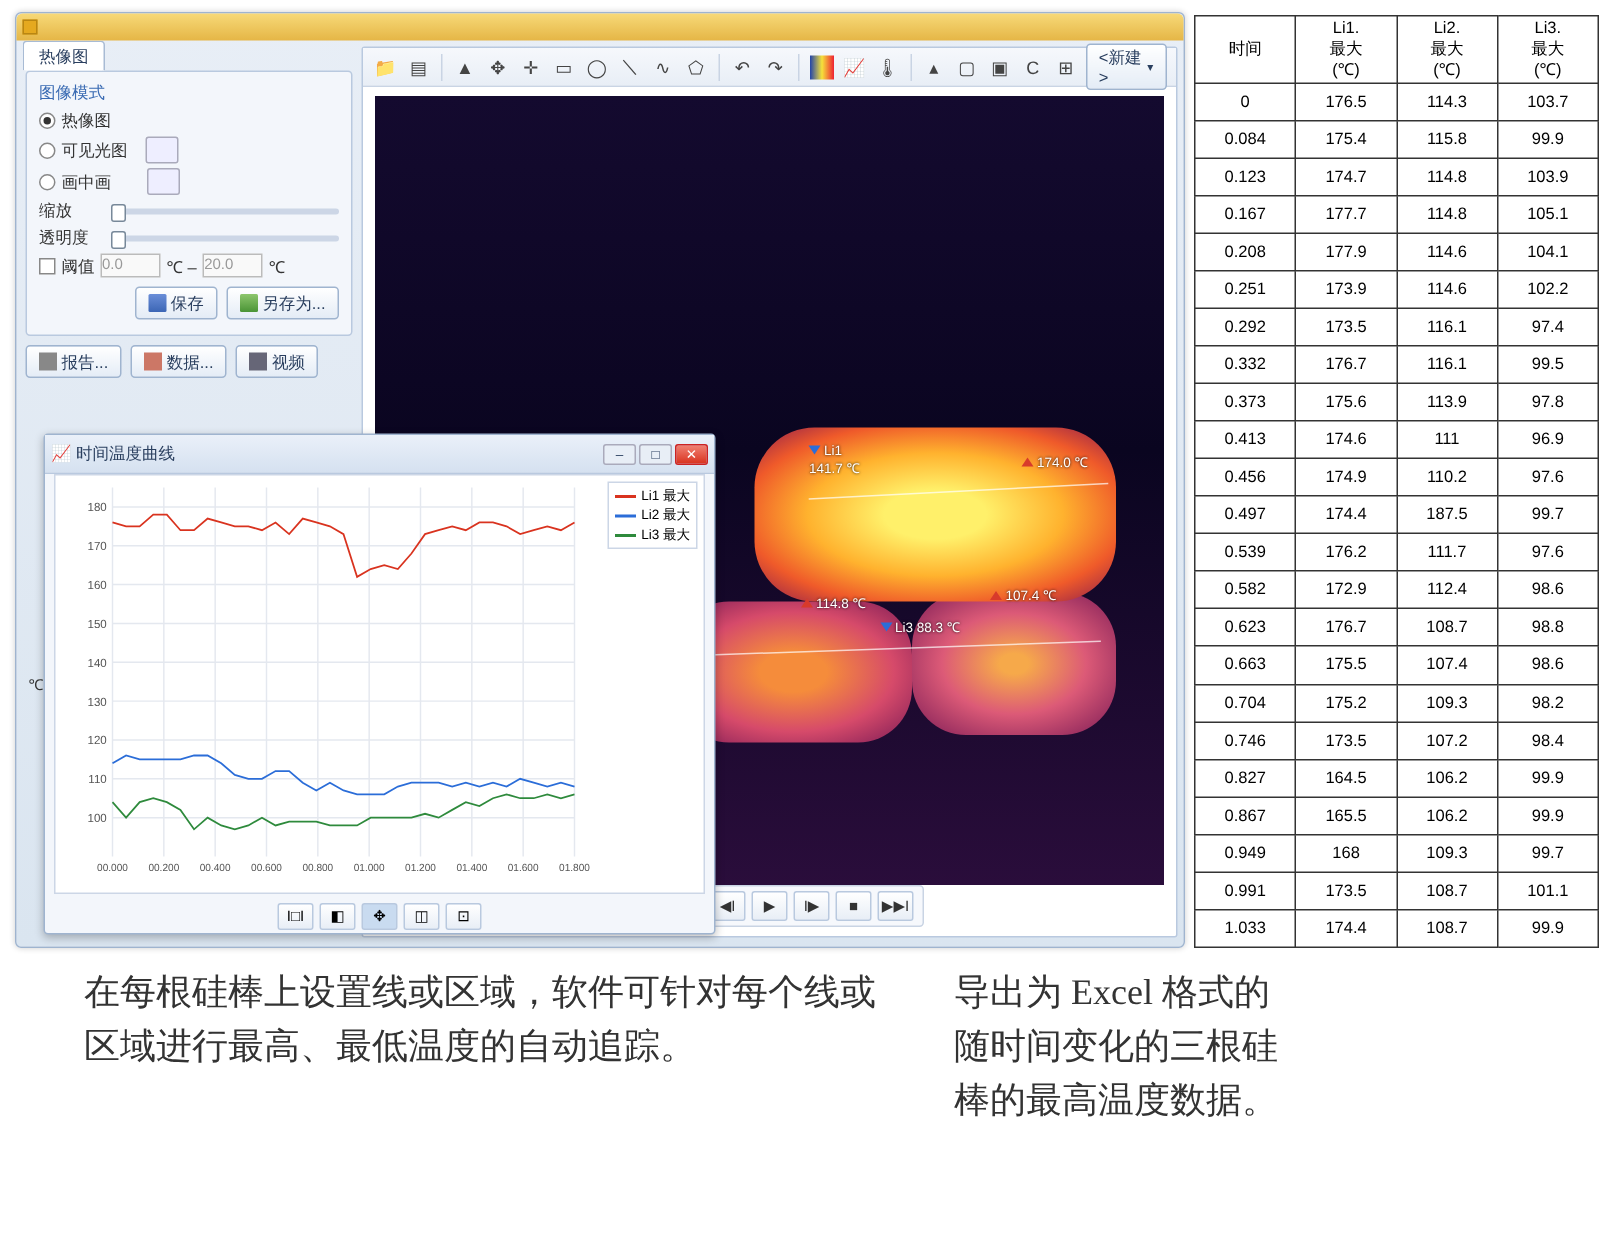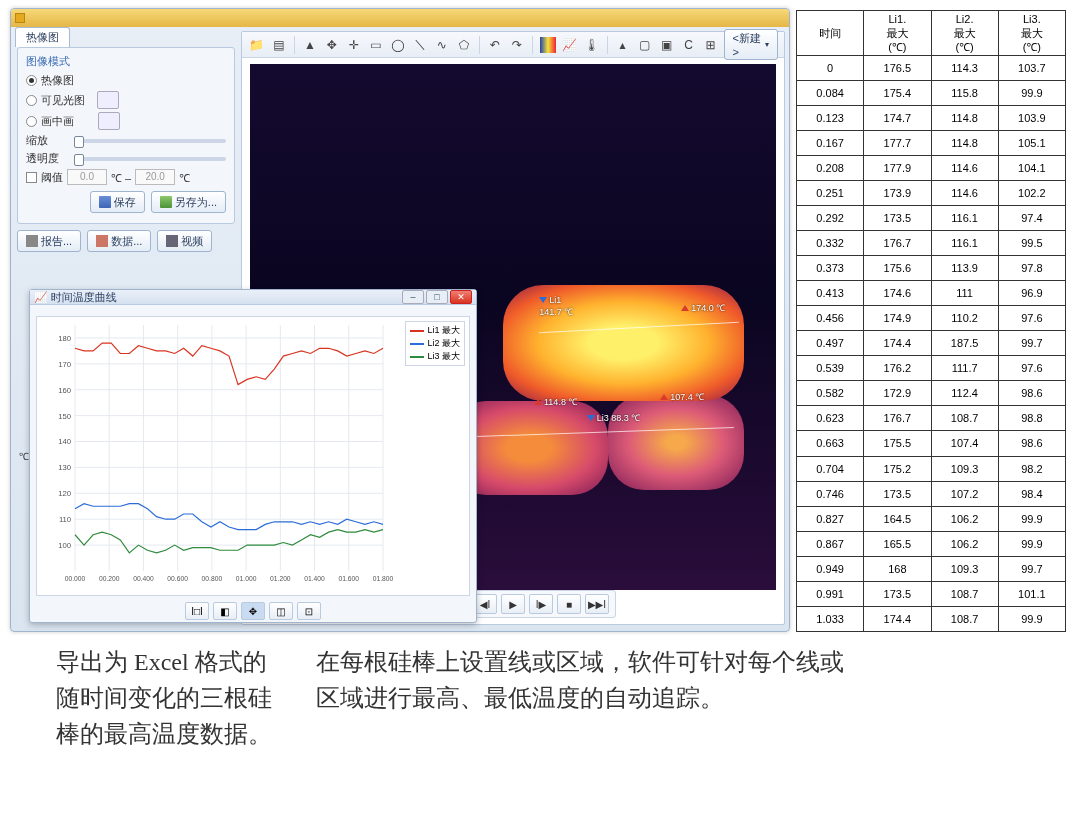--- a/index.html
+++ b/index.html
@@ -18,21 +18,21 @@
   margin:2px 0 0 6px; padding:6px 8px 10px 8px; border-radius:3px;
 }
 .panel-title { color:#3a6bb3; font-size:11px; margin-bottom:4px;}
 .row { display:flex; align-items:center; gap:4px; margin:3px 0; font-size:11px; color:#333;}
 .radio { width:11px; height:11px; border:1px solid #888; border-radius:50%; display:inline-block; position:relative; background:#fff;}
 .radio.checked::after { content:""; width:5px; height:5px; background:#333; border-radius:50%; position:absolute; top:2px; left:2px;}
 .chk { width:11px; height:11px; border:1px solid #888; display:inline-block; background:#fff;}
 .mini-btn { width:22px; height:18px; border:1px solid #aab; background:#eef; border-radius:2px;}
 .slider { flex:1; height:4px; background:#ccd6e6; border-radius:2px; position:relative;}
 .slider::after { content:""; position:absolute; left:0; top:-3px; width:8px; height:10px; background:#fff; border:1px solid #789; border-radius:2px;}
-.num-in { width:40px; height:16px; border:1px solid #bbb; background:#f9f9f9; font-size:10px; text-align:center; line-height:14px; color:#999;}
+.num-in { width:40px; height:16px; border:1px solid #bbb; background:#f9f9f9; font-size:10px; line-height:14px; color:#999;}
 .cmd-btn { height:22px; border:1px solid #9fb4cf; background:linear-gradient(#fff,#e4ecf6); border-radius:3px; font-size:11px; color:#2a3f5f; display:inline-flex; align-items:center; justify-content:flex-start; gap:3px; padding:0 8px;}
 .btn-row { display:flex; gap:6px; margin-top:6px;}
 .ic { width:12px; height:12px; display:inline-block;}
 .ic-save { background:linear-gradient(#6a8ed8,#3c66b5); border-radius:1px;}
 .ic-saveas { background:linear-gradient(#8dc66d,#4a9436); border-radius:1px;}
 .ic-report { background:#888;}
 .ic-data { background:#c76; }
 .ic-video { background:#667;}
 .lower-btn-row { display:flex; gap:6px; margin:6px 0 0 6px;}
 
@@ -48,21 +48,21 @@
 .hot3 { position:absolute; right:6%; top:63%; width:26%; height:18%; background:radial-gradient(ellipse at 50% 50%, #f6a94a 10%, #dc5a77 50%, #7a1a55 100%); border-radius:36px;}
 .bg-glow { position:absolute; inset:0; background:linear-gradient(180deg,#140a2f 0%, #0a0520 45%, #2a0d3b 100%);}
 .marker { position:absolute; color:#fff; font-size:9px; text-shadow:0 0 2px #000; white-space:nowrap;}
 .tri-down { width:0;height:0;border-left:4px solid transparent;border-right:4px solid transparent;border-top:6px solid #2b6dd8; display:inline-block; margin-right:2px;}
 .tri-up { width:0;height:0;border-left:4px solid transparent;border-right:4px solid transparent;border-bottom:6px solid #d83a2b; display:inline-block; margin-right:2px;}
 .line-mark { position:absolute; height:1px; background:rgba(255,255,255,.7);}
 .play-controls { position:absolute; left:50%; bottom:6px; transform:translateX(-50%); display:flex; gap:4px; background:#f6f8fc; border:1px solid #c9d4e4; border-radius:3px; padding:3px 6px;}
 .pbtn { width:24px; height:20px; border:1px solid #b9c9df; background:linear-gradient(#fff,#e8eef6); border-radius:2px; display:flex; align-items:center; justify-content:center; font-size:10px; color:#333;}
 
 .chart-win { position:absolute; left:18px; top:280px; width:448px; height:334px; background:#f3f6fb; border:1px solid #9fb4cf; border-radius:3px; box-shadow:0 2px 6px rgba(0,0,0,.25); z-index:5;}
-.chart-title { height:15px; background:linear-gradient(#eaf0f9,#d5e1f0); border-bottom:1px solid #b9c9df; display:flex; align-items:center; justify-content:space-between; padding:1px 4px; font-size:11px; color:#2a3f5f;}
+.chart-title { height:26px; background:linear-gradient(#eaf0f9,#d5e1f0); border-bottom:1px solid #b9c9df; display:flex; align-items:center; justify-content:space-between; padding:1px 4px; font-size:11px; color:#2a3f5f;}
 .win-ctrls { display:flex; gap:2px;}
 .wc { width:22px; height:14px; border:1px solid #aab; border-radius:2px; font-size:9px; text-align:center; line-height:12px;}
 .wc.min{background:#e8eef6;} .wc.max{background:#e8eef6;} .wc.close{background:linear-gradient(#f08072,#d9331f); color:#fff; border-color:#c22;}
 .chart-body { position:absolute; left:6px; right:6px; top:26px; bottom:26px; background:#fff; border:1px solid #ccd6e6;}
 .legend { position:absolute; right:4px; top:4px; background:#fff; border:1px solid #ccd6e6; padding:2px 4px; font-size:9px; line-height:13px;}
 .lg-line { width:14px; height:2px; display:inline-block; margin-right:3px; vertical-align:middle;}
 .yaxis-lbl { position:absolute; left:-18px; top:50%; transform:translateY(-50%); font-size:10px; color:#333;}
 .xaxis-lbl { position:absolute; left:50%; bottom:-20px; transform:translateX(-50%); font-size:10px; color:#333;}
 .plot { position:absolute; left:38px; right:86px; top:8px; bottom:24px;}
 .chart-footer { position:absolute; left:0; right:0; bottom:2px; display:flex; justify-content:center; gap:4px;}
@@ -428,15 +428,15 @@
           <td>1.033</td>
           <td>174.4</td>
           <td>108.7</td>
           <td>99.9</td>
         </tr>
       </tbody>
   </table>
 </div>
 
 <div class="caption-row">
+  <div class="caption c1">在每根硅棒上设置线或区域，软件可针对每个线或区域进行最高、最低温度的自动追踪。</div>
   <div class="caption c2">导出为 Excel 格式的随时间变化的三根硅棒的最高温度数据。</div>
-  <div class="caption c1">在每根硅棒上设置线或区域，软件可针对每个线或区域进行最高、最低温度的自动追踪。</div>
 </div>
 
 </body></html>

